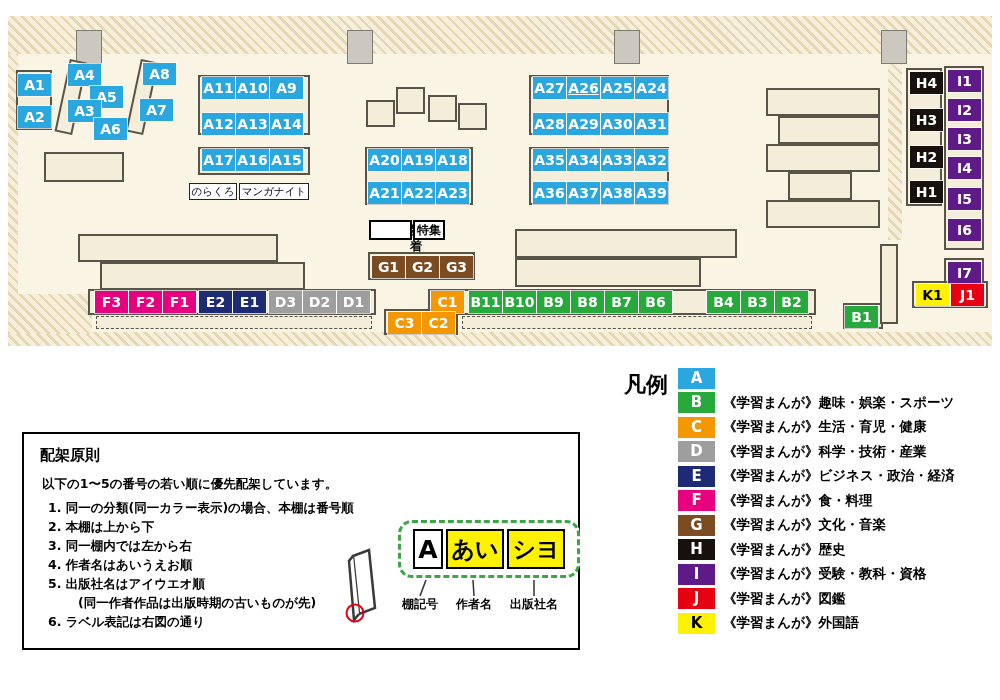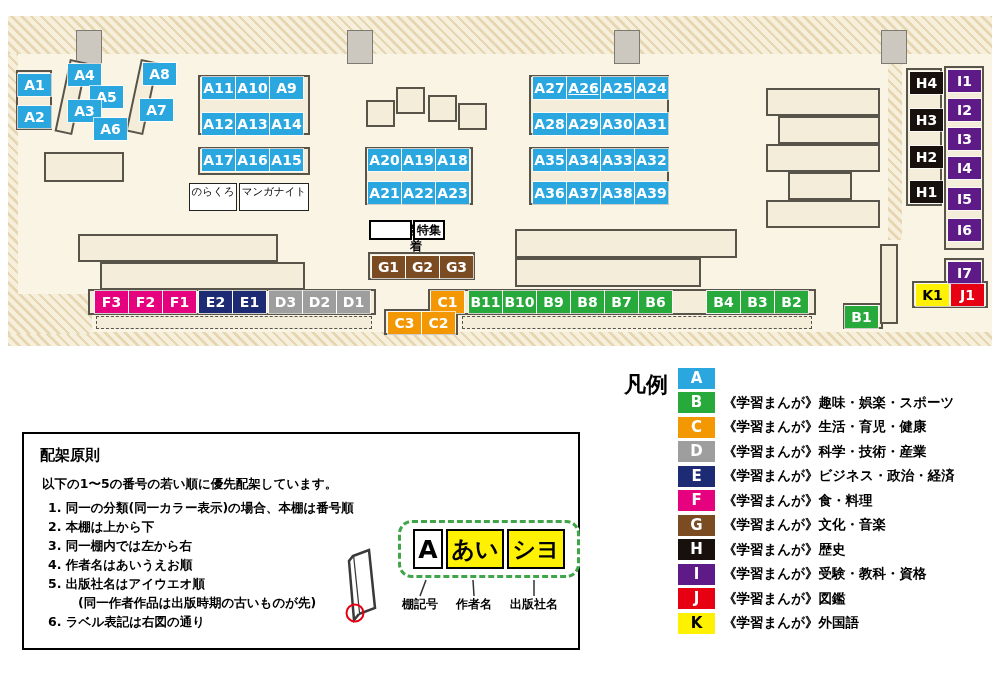--- a/index.html
+++ b/index.html
@@ -14,21 +14,21 @@
   .hatch { position:absolute; background:repeating-linear-gradient(45deg,#e6d7b2 0 2.5px,#f6efdb 2.5px 7px); }
   .pillar { position:absolute; background:#ccc8c0; border:1.5px solid #7d7a72; }
   .shelf { position:absolute; background:#f3edda; border:2px solid #595449; }
   .shelf.dashed { border-style:dashed; border-width:1.5px; }
   .chip {
     position:absolute; width:33px; height:22px; line-height:22px;
     text-align:center; font-weight:bold; font-size:14px;
     box-shadow:0 0 0 1px rgba(255,255,255,.7);
   }
   .white-chip {
-    position:absolute; height:28px; line-height:15px; background:#fff;
+    position:absolute; height:17px; line-height:15px; background:#fff;
     border:1px solid #222; text-align:center; font-size:10.5px; color:#000;
   }
   .white-chip.sign-chip { height:20px; line-height:16px; border:2px solid #000; font-size:12px; font-weight:bold; }
   
   .principles { position:absolute; left:22px; top:432px; width:558px; height:218px; background:#fff; border:2px solid #000; }
   .principles .p-title { position:absolute; left:16px; top:12px; font-size:15px; font-weight:bold; }
   .principles .intro { position:absolute; left:18px; top:42px; font-size:12.5px; font-weight:bold; }
   .principles .rules { position:absolute; left:24px; top:64px; }
   .principles .rule { font-size:12.5px; font-weight:bold; line-height:19px; white-space:nowrap; }
   .principles .rule.cont { margin-left:30px; }

